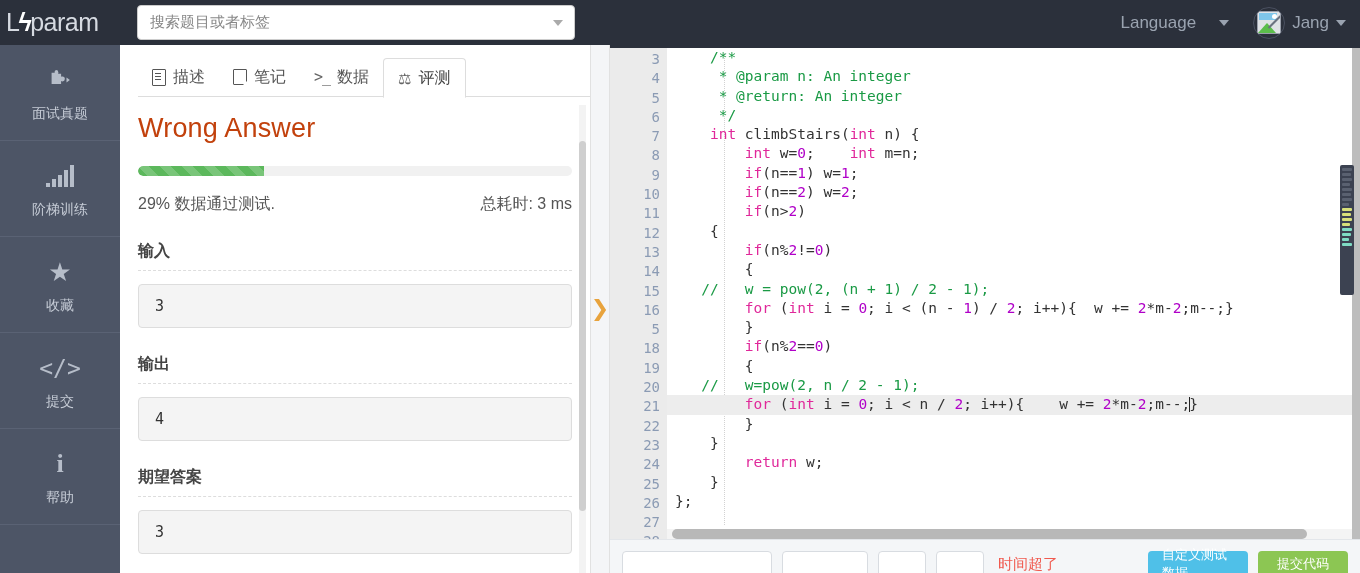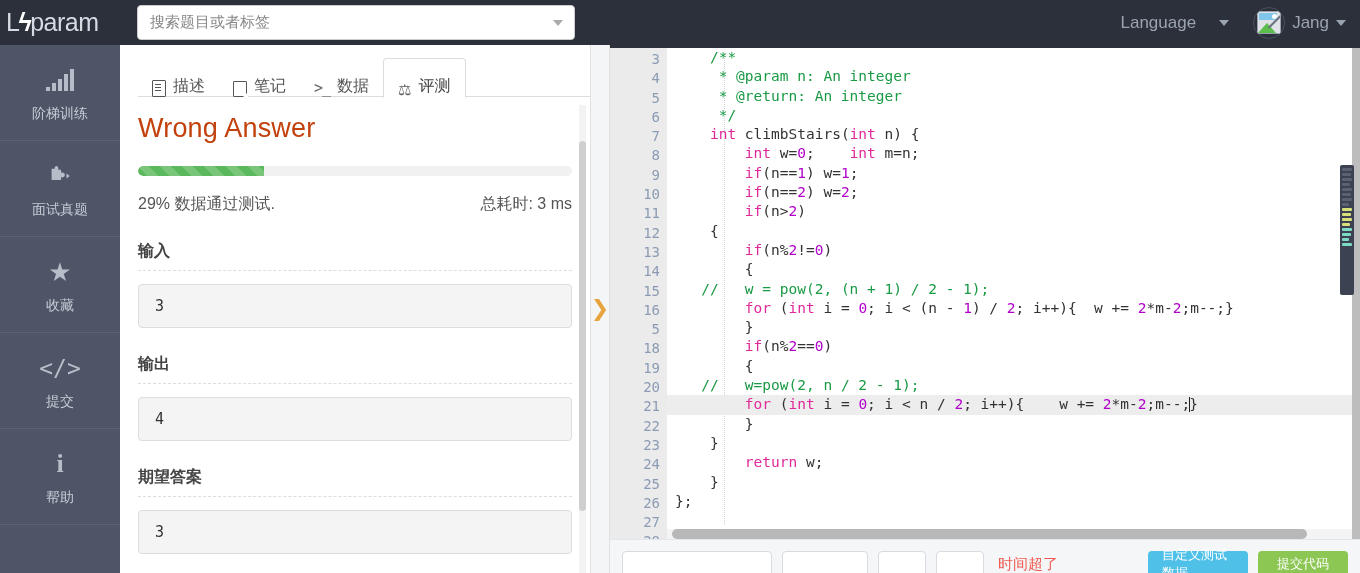--- a/index.html
+++ b/index.html
@@ -88,21 +88,21 @@
   }
   .tabs{
     height:52px;display:flex;align-items:flex-end;
     padding-left:18px;box-sizing:border-box;
     position:relative;
   }
   .tabs:after{
     content:"";position:absolute;left:18px;right:0;bottom:0;height:1px;background:#ddd;
   }
   .tab{
-    display:flex;align-items:flex-end;gap:7px;
+    display:flex;align-items:center;gap:7px;
     padding:0 14px;height:40px;font-size:16px;color:#555;
     cursor:pointer;position:relative;z-index:2;box-sizing:border-box;
   }
   .tab.active{
     border:1px solid #ddd;border-bottom:1px solid #fff;
     border-radius:4px 4px 0 0;background:#fff;color:#444;
     margin-bottom:-1px;
   }
   .tab .ti{font-size:15px;color:#666;display:inline-block;}
   .doc-ic{
@@ -282,38 +282,38 @@
           <span>Jang</span>
           <span class="tri"></span>
         </span>
       </div>
     </div>
   </div>
 
   <div class="rail">
     <div class="rail-item">
       <span class="rail-icon">
+        <svg width="28" height="24" viewBox="0 0 28 24">
+            <path fill="#b6bdc9" d="M10 2a2.4 2.4 0 0 1 2.4 2.4c0 .5-.15.95-.4 1.33h3.1v3.1c.38-.25.83-.4 1.33-.4A2.4 2.4 0 0 1 18.83 11a2.4 2.4 0 0 1-2.4 2.4c-.5 0-.95-.15-1.33-.4v3.1H5.6V4.73h3.07A2.36 2.36 0 0 1 10 2z"></path>
+            <path fill="#b6bdc9" d="M20.5 9.6l3.3 2.4-3.3 2.4z"></path>
+          </svg>
+      </span>
+      <span class="rail-label">面试真题</span>
+    </div>
+    <div class="rail-item">
+      <span class="rail-icon">
         <span class="bars">
             <i style="height:4px"></i>
             <i style="height:8px"></i>
             <i style="height:12px"></i>
             <i style="height:17px"></i>
             <i style="height:22px"></i>
           </span>
       </span>
       <span class="rail-label">阶梯训练</span>
-    </div>
-    <div class="rail-item">
-      <span class="rail-icon">
-        <svg width="28" height="24" viewBox="0 0 28 24">
-            <path fill="#b6bdc9" d="M10 2a2.4 2.4 0 0 1 2.4 2.4c0 .5-.15.95-.4 1.33h3.1v3.1c.38-.25.83-.4 1.33-.4A2.4 2.4 0 0 1 18.83 11a2.4 2.4 0 0 1-2.4 2.4c-.5 0-.95-.15-1.33-.4v3.1H5.6V4.73h3.07A2.36 2.36 0 0 1 10 2z"></path>
-            <path fill="#b6bdc9" d="M20.5 9.6l3.3 2.4-3.3 2.4z"></path>
-          </svg>
-      </span>
-      <span class="rail-label">面试真题</span>
     </div>
     <div class="rail-item">
       <span class="rail-icon">
           <span class="star">★</span>
         </span>
       <span class="rail-label">收藏</span>
     </div>
     <div class="rail-item">
       <span class="rail-icon">
           <span class="codeic">&lt;/&gt;</span>

